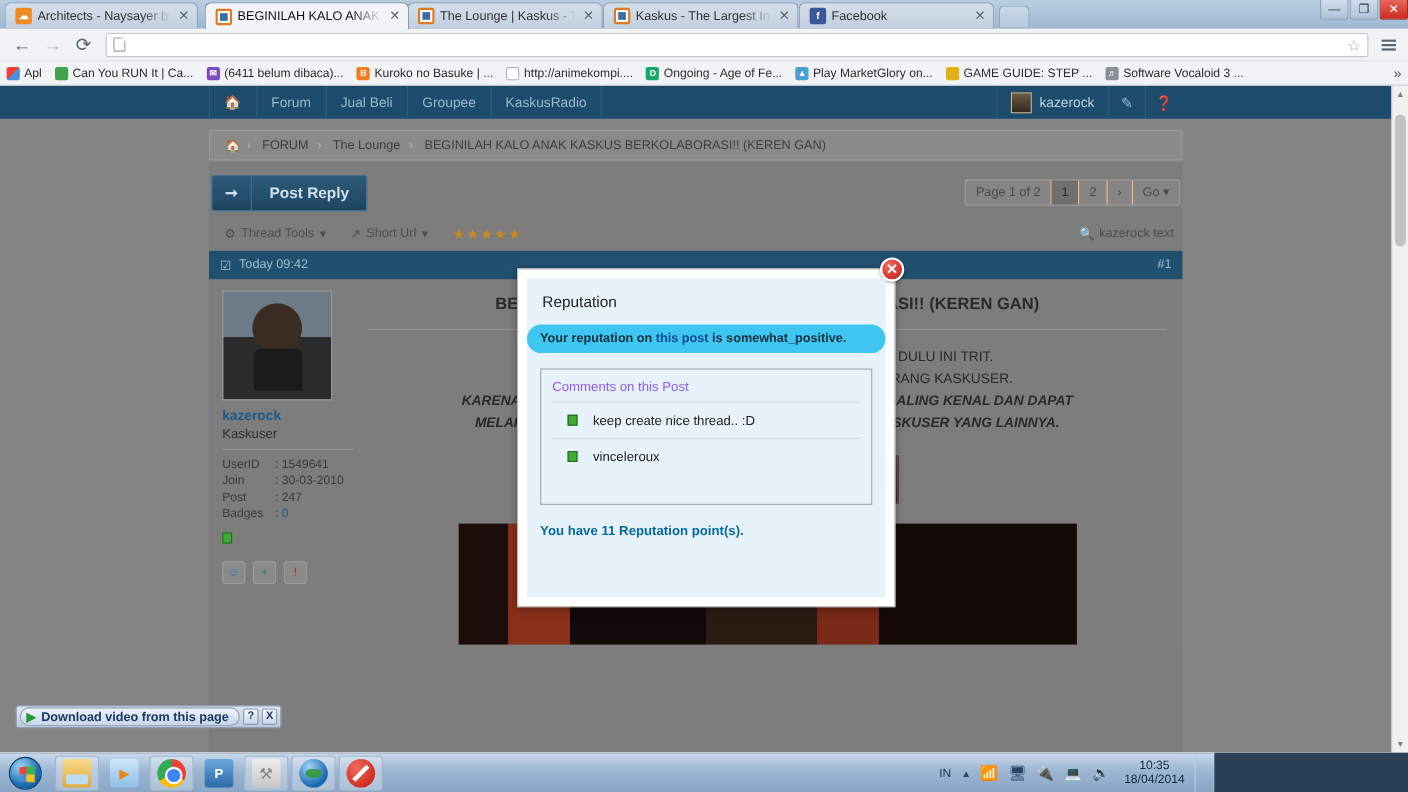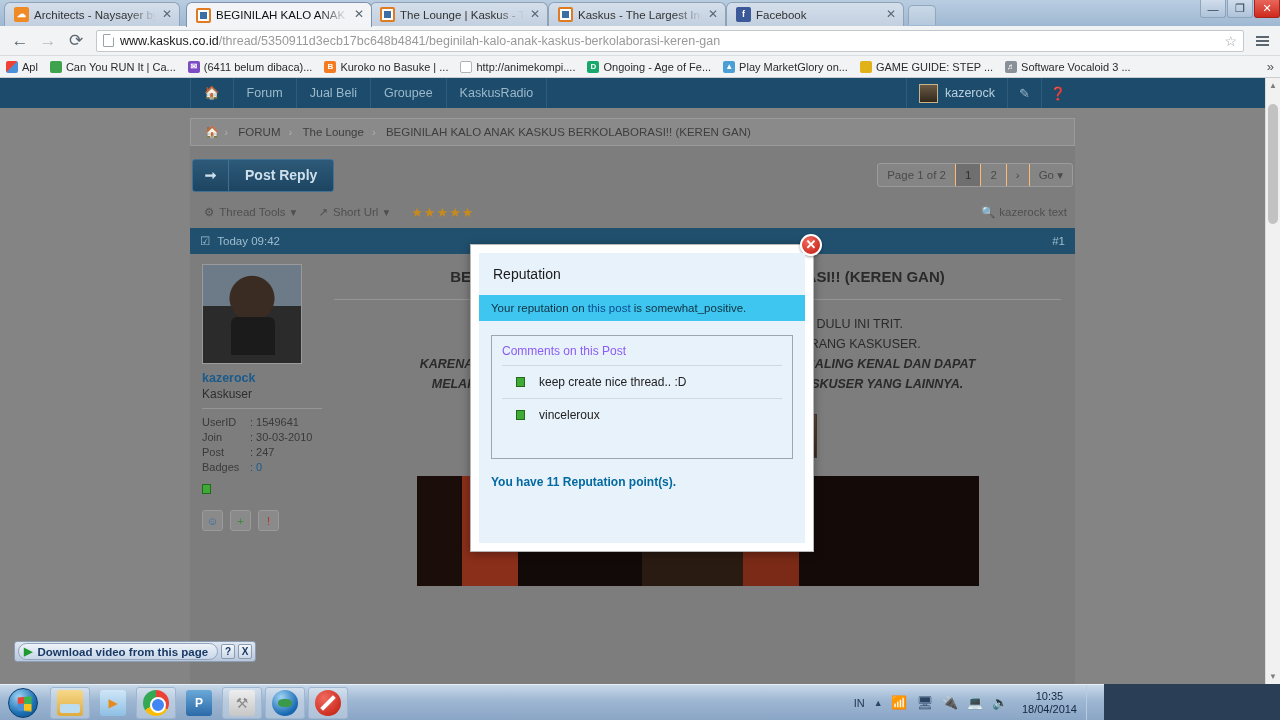--- a/index.html
+++ b/index.html
@@ -330,21 +330,21 @@
     line-height: 18px; text-align: center; cursor: pointer;
     box-shadow: 0 1px 3px rgba(0,0,0,.4);
   }
   .modal-inner { position: absolute; inset: 8px; background: #e8f2fb; }
   .modal-title {
     font-size: 14px; color: #1c1c1c; padding: 13px 14px 13px 14px;
     background: #e8f2fb;
   }
   .rep-banner {
     background: #3ec6f0; color: #103040; font-size: 11.5px;
-    font-weight: normal; padding: 7px 12px;
+    font-weight: bold; padding: 7px 12px; border-radius: 13px;
   }
   .rep-banner a { color: #0b4b8f; text-decoration: none; }
   .comments-box {
     margin: 14px 12px 0 12px; background: #e8f2fb;
     border: 1px solid #9fa6ac; height: 124px; padding: 8px 10px;
   }
   .comments-head {
     font-size: 12px; color: #8b5cf6; padding-bottom: 7px;
     border-bottom: 1px solid #cfd9e4;
   }
@@ -492,21 +492,20 @@
         <div class="wc close">✕</div>
       </div>
     </div>
 
     <div class="navbar">
       <div class="navbtn">←</div>
       <div class="navbtn dim">→</div>
       <div class="navbtn">⟳</div>
       <div class="omnibox">
         <span class="pageicon"></span>
-        <span class="urltext"><b>www.kaskus.co.id</b><span>/thread/5350911d3ecb17bc648b4841/beginilah-kalo-anak-kaskus-berkolaborasi-keren-gan</span></span>
         <span class="star" style="margin-left:auto;">☆</span>
       </div>
       <div class="hamburger">
           <i></i>
           <i></i>
           <i></i>
         </div>
     </div>
 
     <div class="bookmarks">

